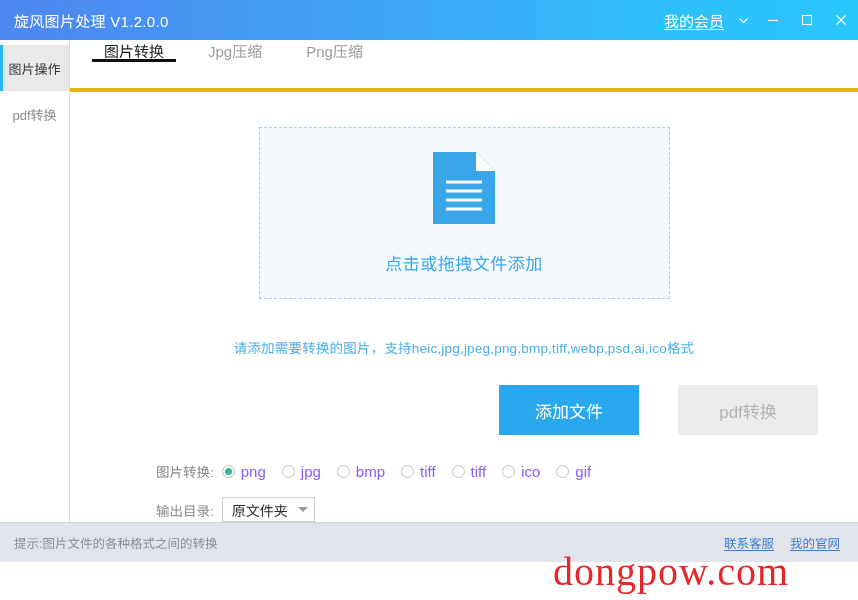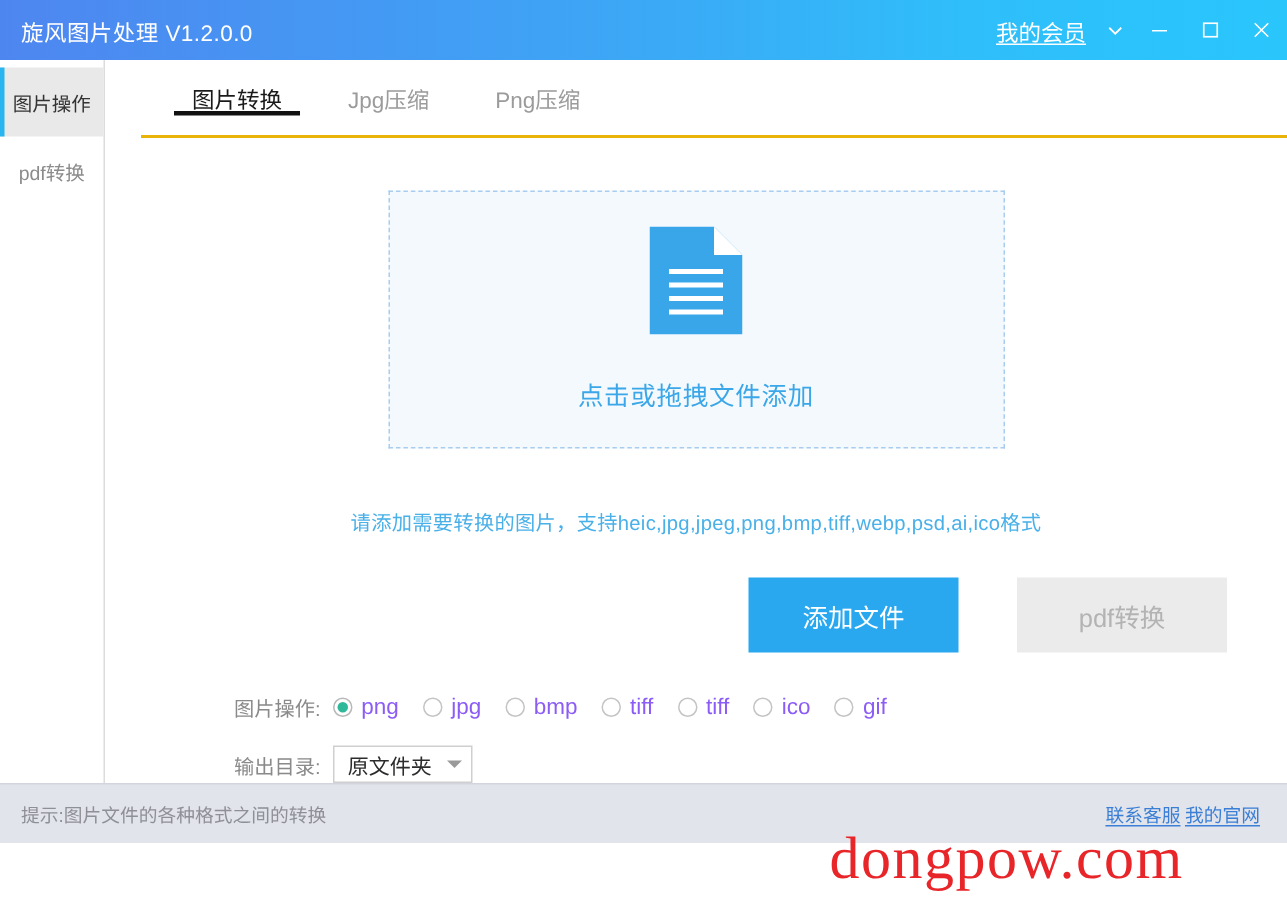--- a/index.html
+++ b/index.html
@@ -91,25 +91,24 @@
     width: 3px;
     background: #29b6f0;
   }
 
   
   .main { flex: 1; display: flex; flex-direction: column; min-width: 0; background:#fff; }
 
   
   .tabs {
     height: 52px; min-height: 52px;
-    display: flex; align-items: center;
+    display: flex; align-items: flex-start;
     padding-left: 12px;
-    border-bottom: 2px solid #eab308;
-    background: #ffffff;
-    margin-left: 24px;
+    border-bottom: 4px solid #eab308;
+    background: #ffffff;
   }
   .tab {
     position: relative;
     display: flex; align-items: center; justify-content: center;
     padding: 0 22px;
     font-size: 15px;
     color: #9b9b9b;
     cursor: pointer;
     white-space: nowrap;
   }
@@ -238,21 +237,21 @@
     padding: 0 18px 0 14px;
   }
   .status-text {
     font-size: 12.5px;
     color: #8f8f97;
     white-space: nowrap;
   }
   .status-links {
     margin-left: auto;
     display: flex; align-items: center;
-    gap: 3px;
+    gap: 16px;
   }
   .status-link {
     font-size: 12.5px;
     color: #3a7fd5;
     text-decoration: underline;
     text-underline-offset: 2px;
     cursor: pointer;
     white-space: nowrap;
   }
 
@@ -345,21 +344,21 @@
         </div>
 
         <div class="hint">请添加需要转换的图片，支持heic,jpg,jpeg,png,bmp,tiff,webp,psd,ai,ico格式</div>
 
         <div class="btn-row">
           <button class="btn btn-primary">添加文件</button>
           <button class="btn btn-disabled" disabled="">pdf转换</button>
         </div>
 
         <div class="opt-row">
-          <span class="opt-label">图片操作:</span>
+          <span class="opt-label">图片转换:</span>
 
           <label class="radio-item checked">
             <span class="radio-dot"></span>
             <span class="radio-text">png</span>
           </label>
           <label class="radio-item">
             <span class="radio-dot"></span>
             <span class="radio-text">jpg</span>
           </label>
           <label class="radio-item">

